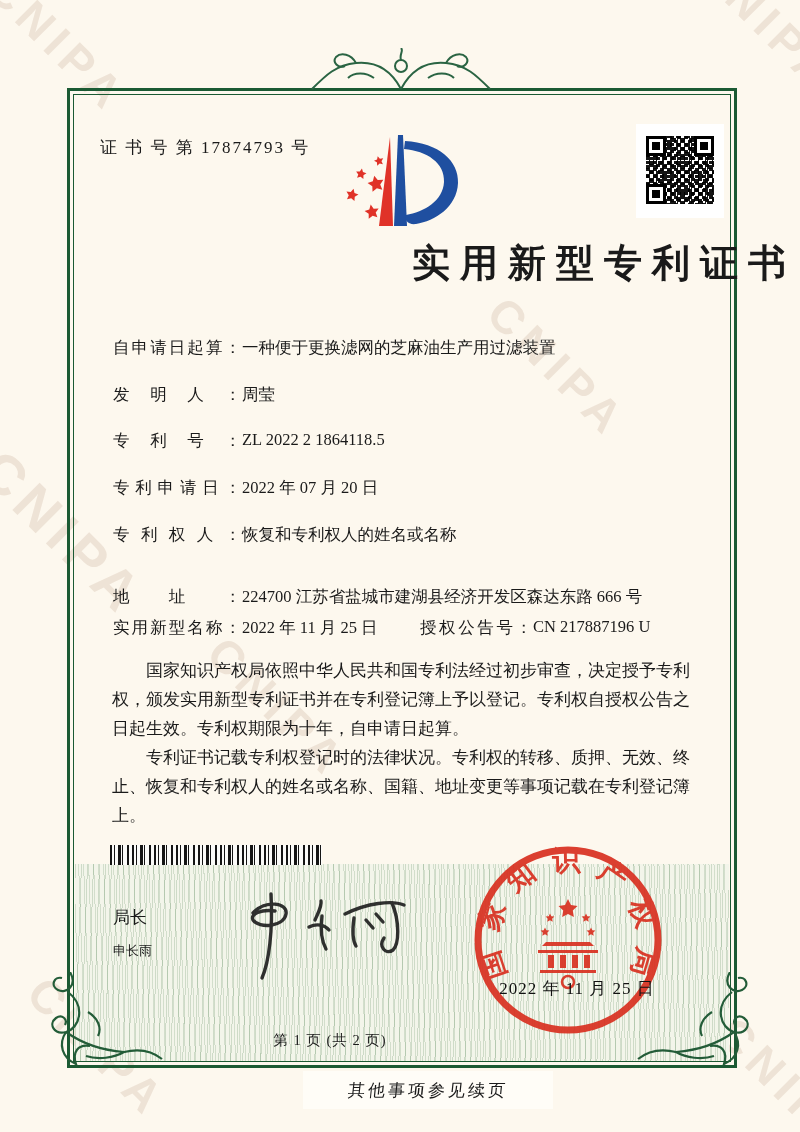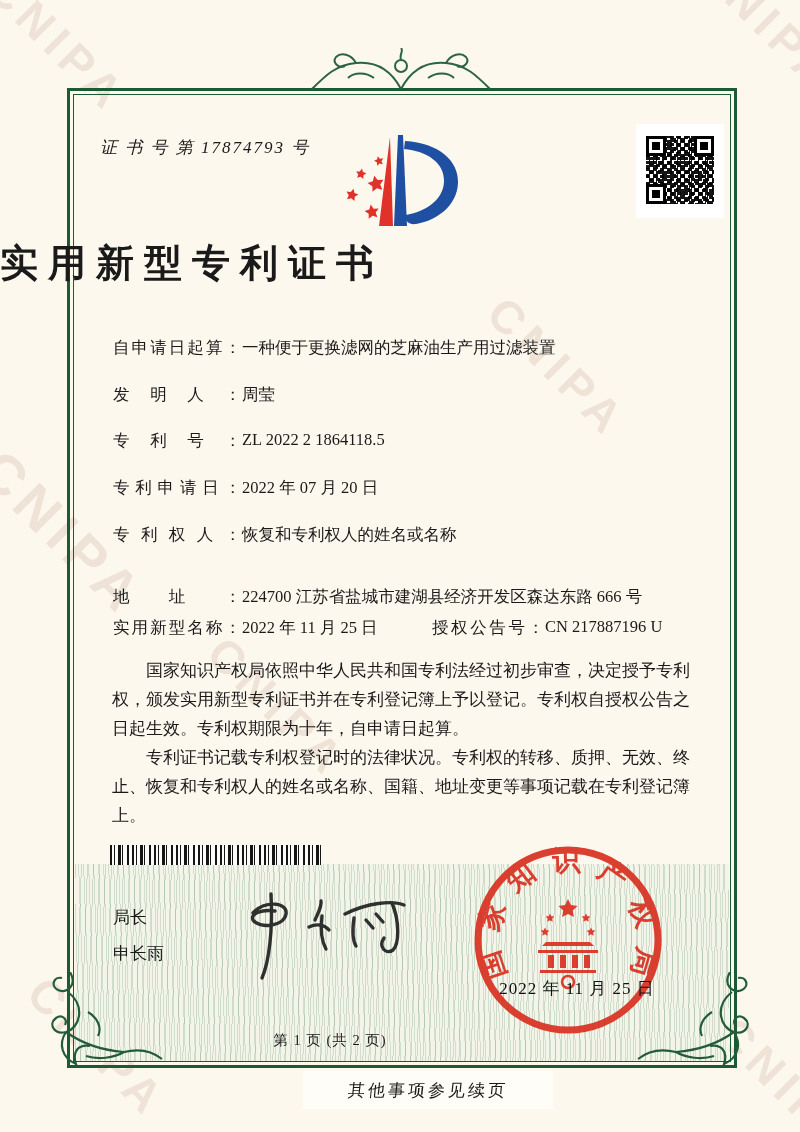--- a/index.html
+++ b/index.html
@@ -24,23 +24,23 @@
   .frame-inner{left:73px;top:94px;width:656px;height:966px;border:1px solid #1b5a33;}
   
   .waves{
     left:75px;top:864px;width:654px;height:198px;
     background-color:#f3f5ea;
     background-image:
       repeating-linear-gradient(92deg, rgba(95,140,95,.25) 0 1px, transparent 1px 6px),
       repeating-linear-gradient(88deg, rgba(95,140,95,.22) 0 1px, transparent 1px 5px);
   }
   
-  .cert-no{left:100px;top:136px;font-size:17px;letter-spacing:2px;font-style:italic;}
+  .cert-no{left:100px;top:136px;font-size:17px;letter-spacing:2px;}
   .title{
-    left:0;top:238px;width:796px;text-align:left;
+    left:0;top:238px;width:796px;text-align:right;
     font-size:38px;font-weight:700;letter-spacing:10px;
   }
   .qr-patch{left:636px;top:124px;width:88px;height:94px;background:#fff;}
   .qr{left:10px;top:12px;width:68px;height:68px;position:absolute;
     background:
       repeating-conic-gradient(#151515 0 25%, #fff 0 50%) 0 0/7px 7px,
       repeating-conic-gradient(#151515 0 25%, #fff 0 50%) 3px 2px/9px 9px;
     background-blend-mode:multiply;
   }
   .qr .f{position:absolute;width:14px;height:14px;border:3px solid #000;background:#fff;}
@@ -48,34 +48,34 @@
   .qr .f.tl{left:0;top:0;} .qr .f.tr{right:0;top:0;} .qr .f.bl{left:0;bottom:0;}
   
   .row{position:absolute;left:113px;width:580px;font-size:16.5px;white-space:nowrap;}
   .flabel{
     display:inline-block;width:128px;
     text-align:justify;text-align-last:justify;
     vertical-align:top;
   }
   .fvalue{display:inline-block;margin-left:1px;}
   .pair2{position:absolute;left:307px;top:0;}
-  .pair2 .flabel{width:112px;margin-left:12px;}
+  .pair2 .flabel{width:112px;}
   
   .paras{left:112px;top:656px;width:578px;font-size:17px;line-height:29px;text-align:justify;}
   .paras p{margin:0;text-indent:2em;}
   
   .barcode{left:110px;top:845px;width:212px;height:20px;
     background:repeating-linear-gradient(90deg,
       #151515 0 2px,#fbfbf9 2px 4px,#151515 4px 5px,#fbfbf9 5px 8px,
       #151515 8px 11px,#fbfbf9 11px 12px,#151515 12px 13px,#fbfbf9 13px 17px,
       #151515 17px 19px,#fbfbf9 19px 22px);
   }
   
   .signer-title{left:113px;top:906px;font-size:17px;font-family:Liberation Sans, sans-serif;}
-  .signer-name{left:113px;top:942px;font-size:17px;font-family:"Liberation Sans","DejaVu Sans",sans-serif;}
+  .signer-name{left:113px;top:942px;font-size:13px;font-family:"Liberation Sans","DejaVu Sans",sans-serif;}
   
   .seal-date{left:492px;top:977px;width:170px;text-align:center;font-size:17px;letter-spacing:1px;color:#111;z-index:6;}
   
   .page-info{left:0;top:1031px;width:660px;text-align:center;font-size:14.5px;letter-spacing:1px;}
   .note-patch{left:303px;top:1071px;width:250px;height:38px;background:#fffdf7;z-index:3;}
   .note-text{left:0;top:8px;width:250px;position:absolute;text-align:center;font-size:17px;letter-spacing:3px;transform:skewX(-6deg);}
   svg{display:block;}
 </style>
 </head>
 <body>

